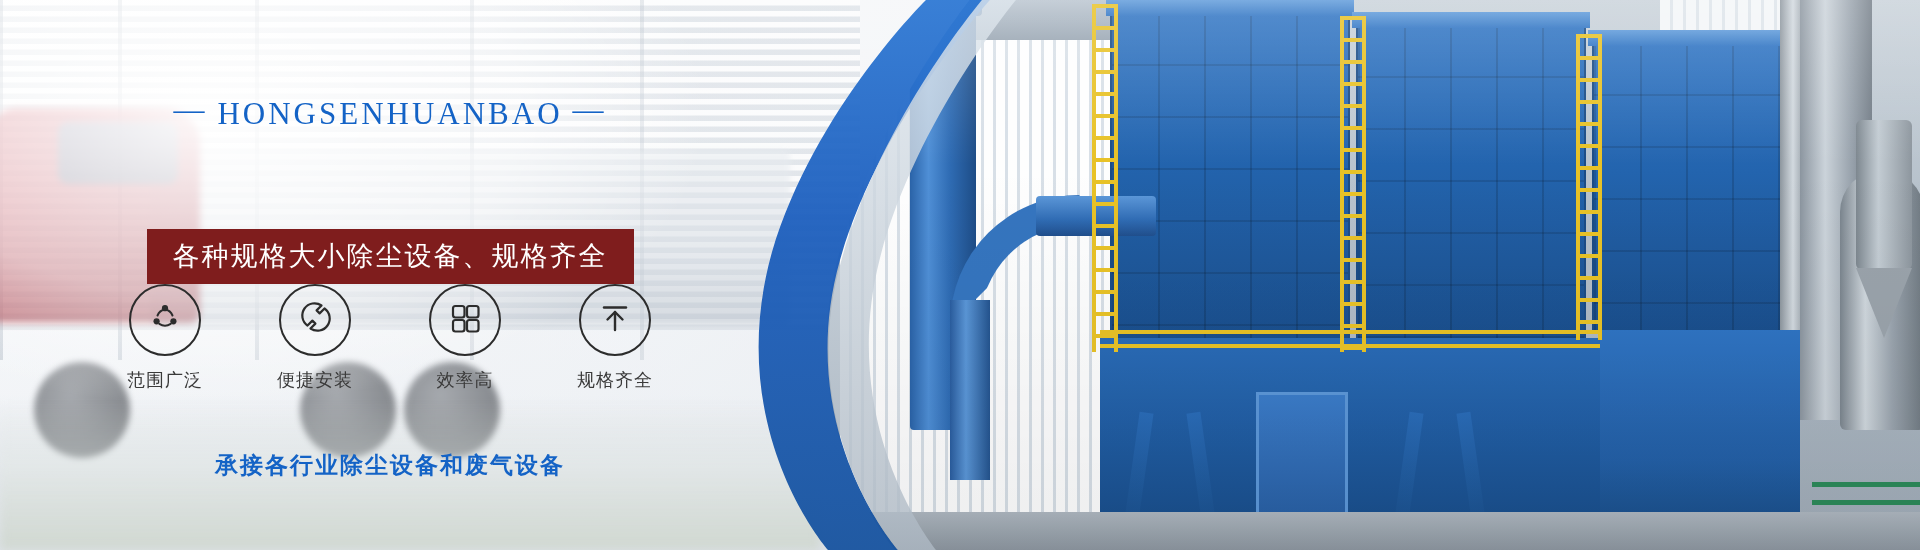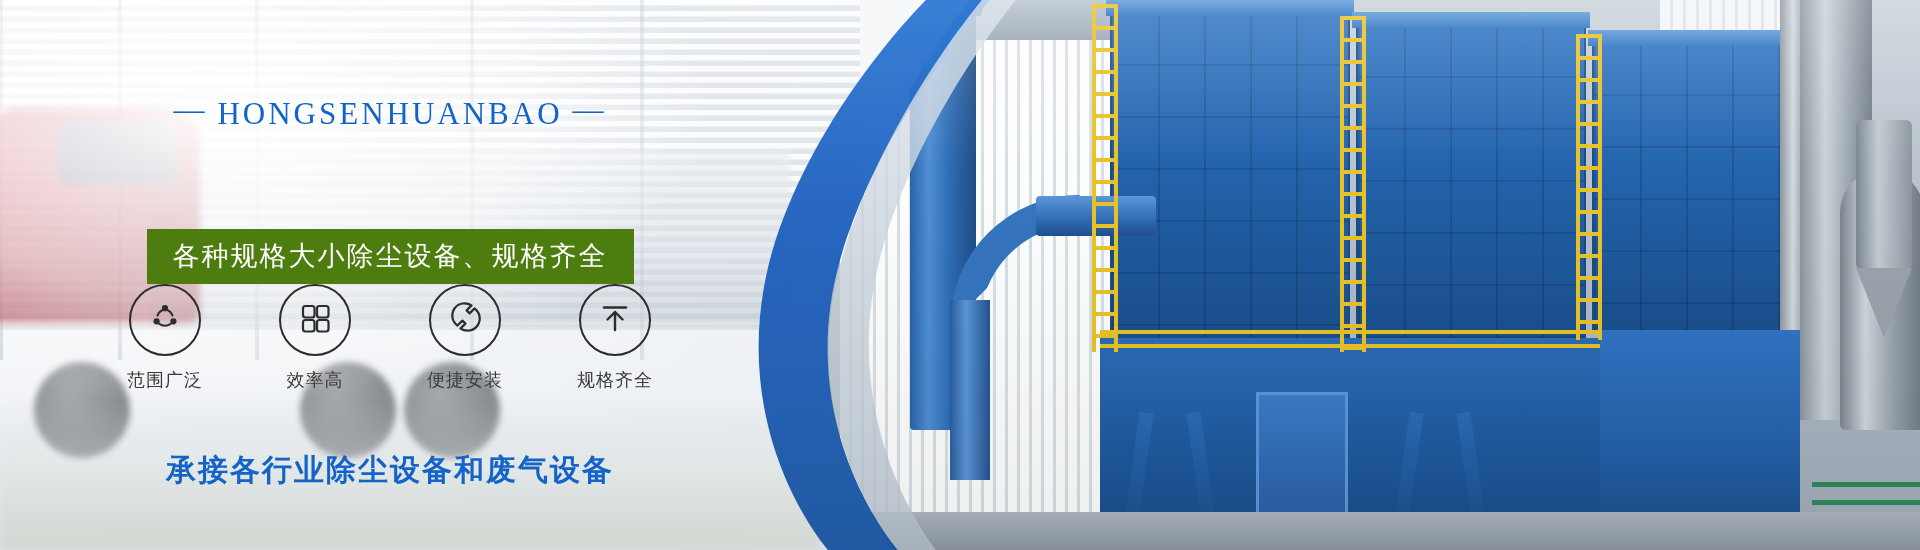--- a/index.html
+++ b/index.html
@@ -282,21 +282,21 @@
     color:#3b2c2a;
     white-space:nowrap;
     text-shadow:0 2px 3px rgba(255,255,255,.55);
   }
 
   .subbar{
     position:absolute; top:199px; left:0; width:780px; text-align:center;
   }
   .subbar .pill{
     display:inline-block;
-    background:#4d7c0f;
+    background:#7f1d1d;
     color:#ffffff;
     font-size:27px;
     letter-spacing:2px;
     padding:9px 26px 10px 26px;
     white-space:nowrap;
   }
 
   .features{
     position:absolute; left:0; top:254px; width:780px;
     display:flex; justify-content:center; gap:42px;
@@ -313,21 +313,21 @@
     margin-top:12px;
     font-size:18px;
     color:#3a3a3a;
     letter-spacing:1px;
     white-space:nowrap;
   }
 
   .tagline{
     position:absolute; left:0; top:420px; width:780px;
     text-align:center;
-    font-size:30px;
+    font-size:23px;
     font-weight:bold;
     letter-spacing:2px;
     color:#1463c6;
     white-space:nowrap;
   }
 </style>
 </head>
 <body>
 
 <div class="banner">
@@ -412,42 +412,42 @@
               <circle cx="28.4" cy="23.3" r="3.1" fill="#2c2c2c"></circle>
             </svg>
           </span>
         </div>
         <div class="flabel">范围广泛</div>
       </div>
 
       <div class="feat">
         <div class="circle">
           <span>
+            <svg width="40" height="40" viewBox="0 0 40 40">
+              <path d="M26.5 7.5 L21.6 12.4 L24.6 15.4 L29.5 10.5
+                       A 11.8 11.8 0 0 1 15.5 30.5 L20.4 25.6 L17.4 22.6 L12.5 27.5
+                       A 11.8 11.8 0 0 1 26.5 7.5 Z" fill="none" stroke="#2c2c2c" stroke-width="2.2" stroke-linejoin="round" stroke-linecap="round"></path>
+            </svg>
+          </span>
+        </div>
+        <div class="flabel">便捷安装</div>
+      </div>
+
+      <div class="feat">
+        <div class="circle">
+          <span>
             <svg width="38" height="38" viewBox="0 0 38 38">
               <rect x="7" y="7" width="11.5" height="11.5" rx="2.4" fill="none" stroke="#2c2c2c" stroke-width="2.2"></rect>
               <rect x="21" y="7" width="11.5" height="11.5" rx="2.4" fill="none" stroke="#2c2c2c" stroke-width="2.2"></rect>
               <rect x="7" y="21" width="11.5" height="11.5" rx="2.4" fill="none" stroke="#2c2c2c" stroke-width="2.2"></rect>
               <rect x="21" y="21" width="11.5" height="11.5" rx="2.4" fill="none" stroke="#2c2c2c" stroke-width="2.2"></rect>
             </svg>
           </span>
         </div>
         <div class="flabel">效率高</div>
-      </div>
-
-      <div class="feat">
-        <div class="circle">
-          <span>
-            <svg width="40" height="40" viewBox="0 0 40 40">
-              <path d="M26.5 7.5 L21.6 12.4 L24.6 15.4 L29.5 10.5
-                       A 11.8 11.8 0 0 1 15.5 30.5 L20.4 25.6 L17.4 22.6 L12.5 27.5
-                       A 11.8 11.8 0 0 1 26.5 7.5 Z" fill="none" stroke="#2c2c2c" stroke-width="2.2" stroke-linejoin="round" stroke-linecap="round"></path>
-            </svg>
-          </span>
-        </div>
-        <div class="flabel">便捷安装</div>
       </div>
 
       <div class="feat">
         <div class="circle">
           <span>
             <svg width="38" height="38" viewBox="0 0 38 38">
               <line x1="8" y1="8.5" x2="30" y2="8.5" stroke="#2c2c2c" stroke-width="2.4" stroke-linecap="round"></line>
               <line x1="19" y1="13" x2="19" y2="31" stroke="#2c2c2c" stroke-width="2.4" stroke-linecap="round"></line>
               <polyline points="11.5,20.5 19,13 26.5,20.5" fill="none" stroke="#2c2c2c" stroke-width="2.4" stroke-linecap="round" stroke-linejoin="round"></polyline>
             </svg>

